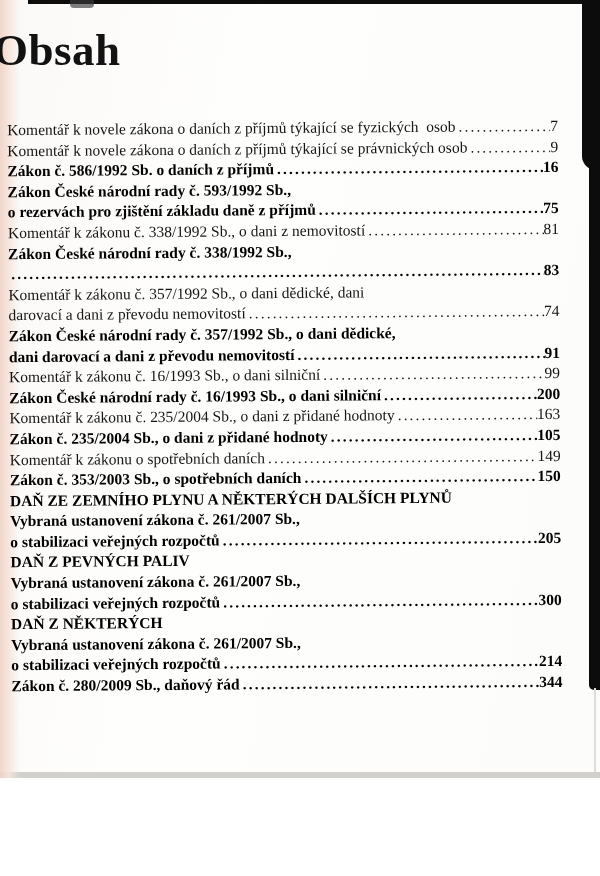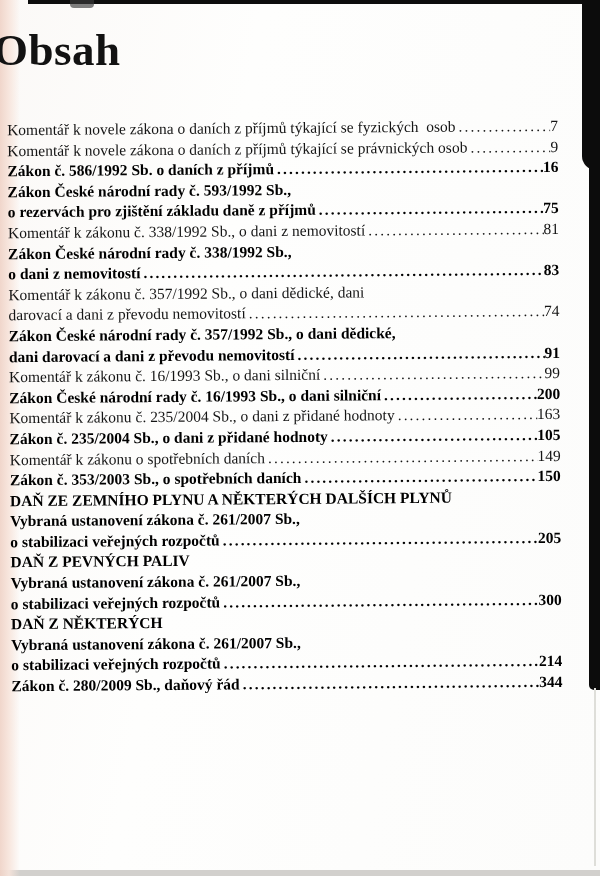--- a/index.html
+++ b/index.html
@@ -6,21 +6,21 @@
     margin: 0;
     padding: 0;
     width: 600px;
     height: 876px;
     overflow: hidden;
     font-family: "Liberation Serif", serif;
   }
   .scan {
     position: relative;
     width: 600px;
-    height: 876px;
+    height: 778px;
     overflow: hidden;
     background: linear-gradient(100deg, #fbf9f7 0%, #fefefd 35%, #fcfcfb 100%);
   }
   
   .edge-top {
     position: absolute; top: 0; left: 28px; right: 0; height: 4px;
     background: #0d0d0d;
   }
   .edge-top-blob {
     position: absolute; top: 0; left: 70px; width: 24px; height: 8px;
@@ -137,21 +137,20 @@
       <div class="toc-line">
     <span class="entry-text">Komentář k zákonu č. 338/1992 Sb., o dani z nemovitostí</span>
     <span class="leader">..................................................................................................................................</span>
     <span class="page-num">81</span>
   </div>
       <div class="toc-line bold">
     <span class="entry-text">Zákon České národní rady č. 338/1992 Sb.,</span>
 
   </div>
       <div class="toc-line bold">
-    <span class="entry-text">o dani z nemovitostí</span>
     <span class="leader">..................................................................................................................................</span>
     <span class="page-num">83</span>
   </div>
       <div class="toc-line">
     <span class="entry-text">Komentář k zákonu č. 357/1992 Sb., o dani dědické, dani</span>
 
   </div>
       <div class="toc-line">
     <span class="entry-text">darovací a dani z převodu nemovitostí</span>
     <span class="leader">..................................................................................................................................</span>

